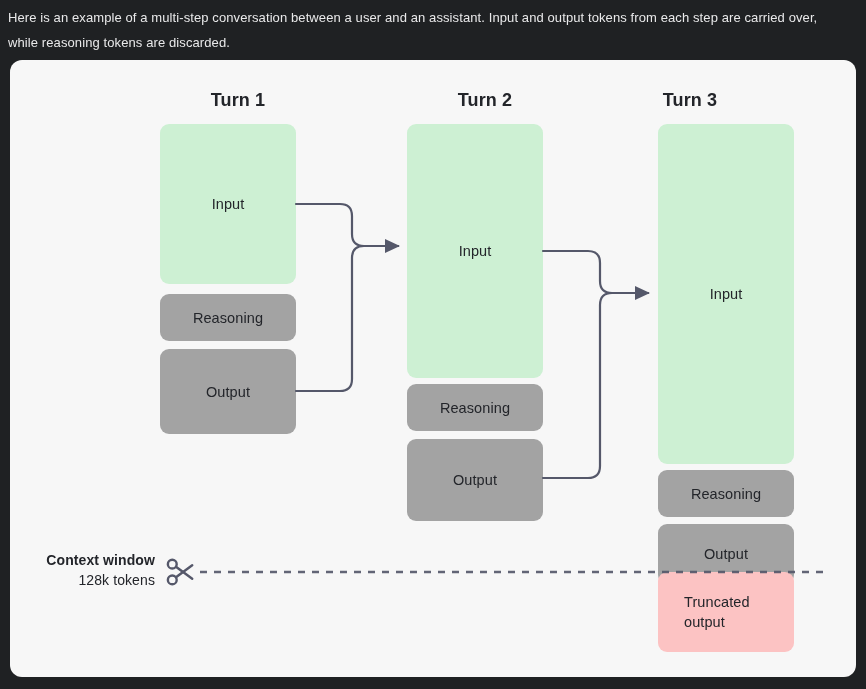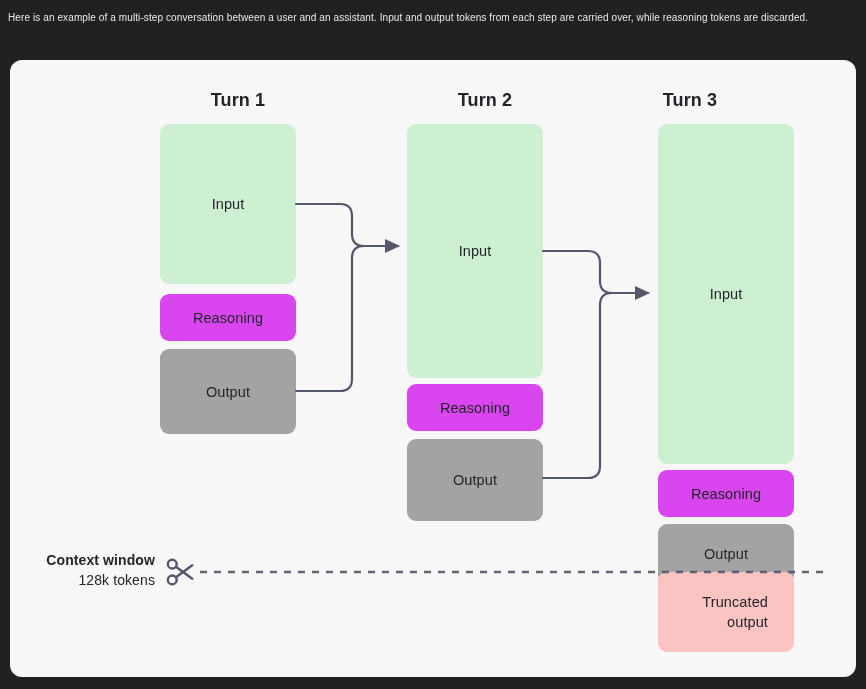--- a/index.html
+++ b/index.html
@@ -15,21 +15,21 @@
     width: 866px;
     height: 689px;
     background: #1f2123;
   }
   .intro {
     position: absolute;
     left: 8px;
     top: 5px;
     width: 835px;
     color: #e9e9ea;
-    font-size: 10px;
+    font-size: 13px;
     line-height: 25px;
     letter-spacing: 0.1px;
   }
   .card {
     position: absolute;
     left: 10px;
     top: 60px;
     width: 846px;
     height: 617px;
     background: #f7f7f7;
@@ -53,26 +53,26 @@
     letter-spacing: 0.1px;
   }
   .box {
     position: absolute;
     border-radius: 9px;
     display: flex;
     align-items: center;
     justify-content: center;
     font-size: 14.5px;
     color: #23252a;
-    text-align: right;
+    text-align: left;
     line-height: 20px;
     letter-spacing: 0.1px;
   }
   .box.green  { background: #cdf0d3; }
-  .box.gray   { background: #d946ef; }
+  .box.gray   { background: #a3a3a3; }
   .box.blue   { background: #a3a3a3; }
   .box.pink   { background: #fcc3c3; }
 
   .ctx-label {
     position: absolute;
     text-align: right;
     color: #23252a;
     letter-spacing: 0.1px;
   }
   .ctx-label .l1 { font-size: 14px; font-weight: bold; line-height: 20px; padding-left: 24px; }

